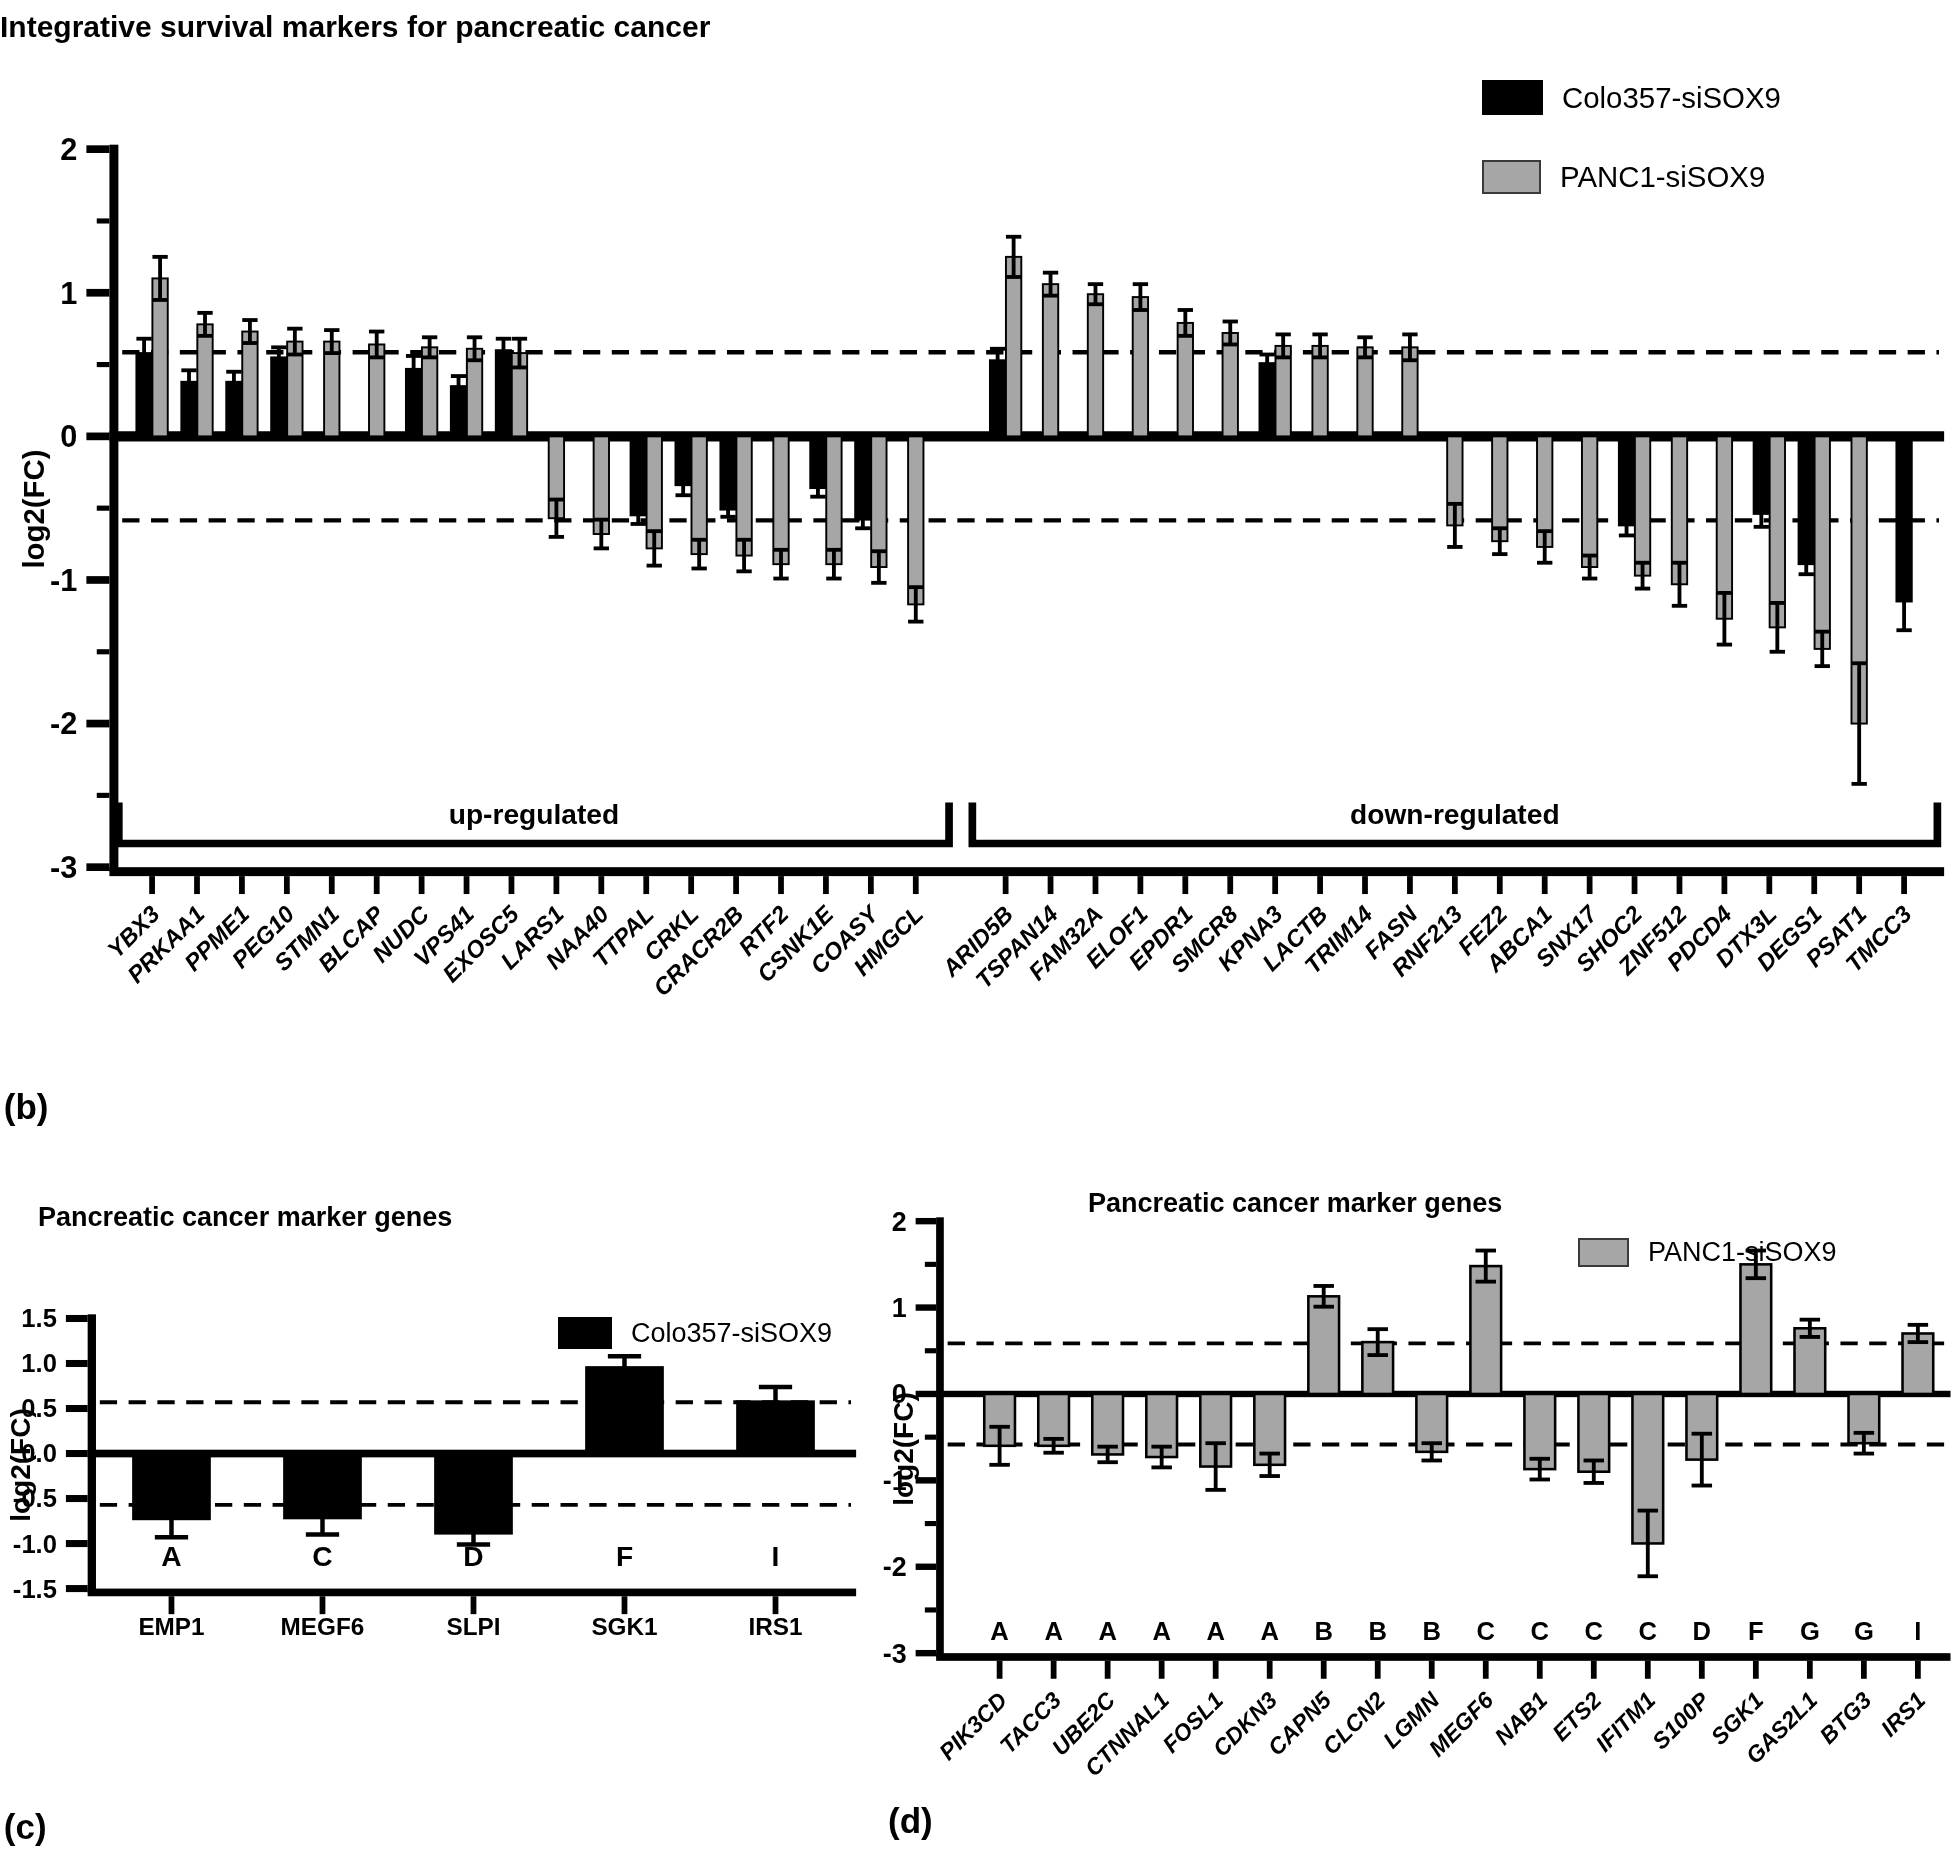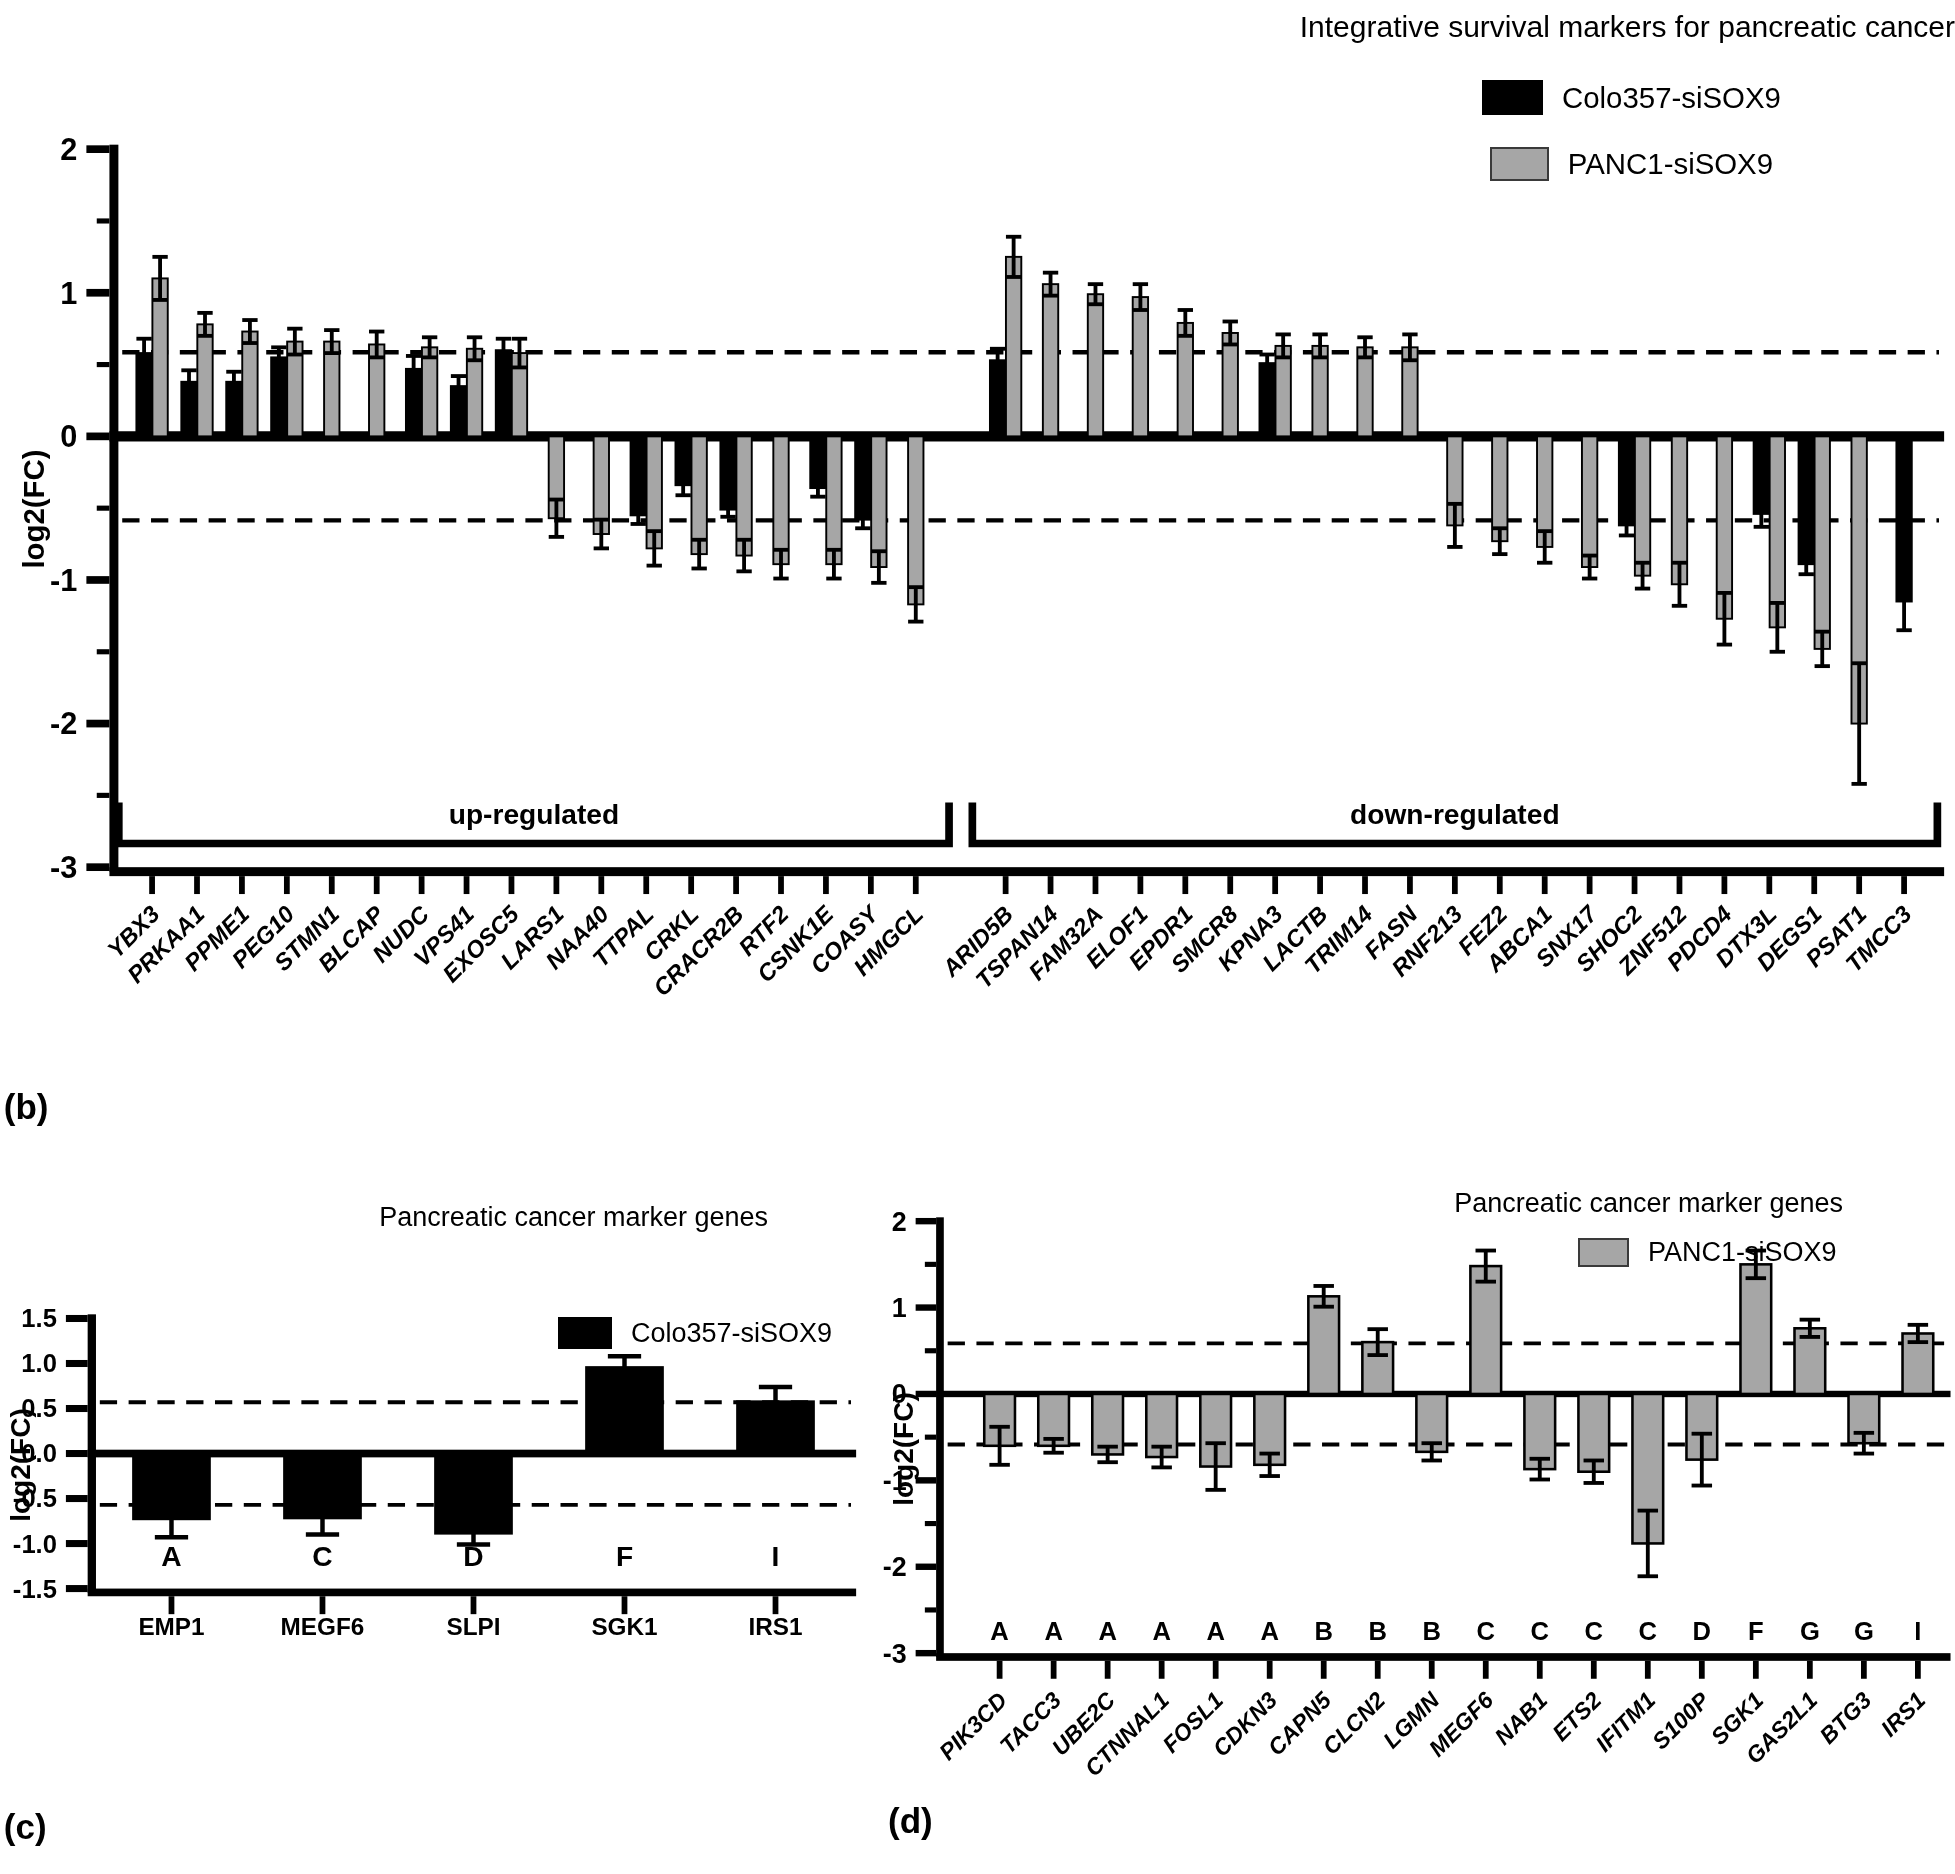--- a/index.html
+++ b/index.html
@@ -1,25 +1,25 @@
 <!DOCTYPE html>
 <html style="font-size:10.2px"><head>
 <meta charset="utf-8">
 <style>
   html,body{margin:0;padding:0;}
   body{
     width:1955px;height:1874px;position:relative;background:#ffffff;
     font-family:"Liberation Sans",sans-serif;color:#000;overflow:hidden;
   }
   .abs{position:absolute;}
-  .panel-title{font-weight:normal;text-align:right;}
+  .panel-title{font-weight:bold;text-align:left;}
   .title-b{left:0;top:10.2px;width:1955px;font-size:30px;}
   .title-c{left:38px;top:1202px;width:730px;font-size:27px;}
   .title-d{left:1088px;top:1188px;width:755px;font-size:27px;}
-  .legend{display:flex;flex-direction:column;gap:32px;align-items:center;}
+  .legend{display:flex;flex-direction:column;gap:45px;}
   .legend-row{display:flex;align-items:center;gap:19px;}
   .legend-b{left:1482px;top:80px;}
   .legend-c{left:558px;top:1317px;}
   .legend-d{left:1578px;top:1237px;}
   .legend-b .legend-label{font-size:29.4px;}
   .legend-c .legend-label,.legend-d .legend-label{font-size:27px;}
   .swatch{display:inline-block;}
   .swatch-black{width:61px;height:35px;background:#000;}
   .swatch-black-sm{width:54px;height:32px;background:#000;}
   .swatch-gray{width:59px;height:34px;background:#a6a6a6;border:2.6px solid #3a3a3a;box-sizing:border-box;}

